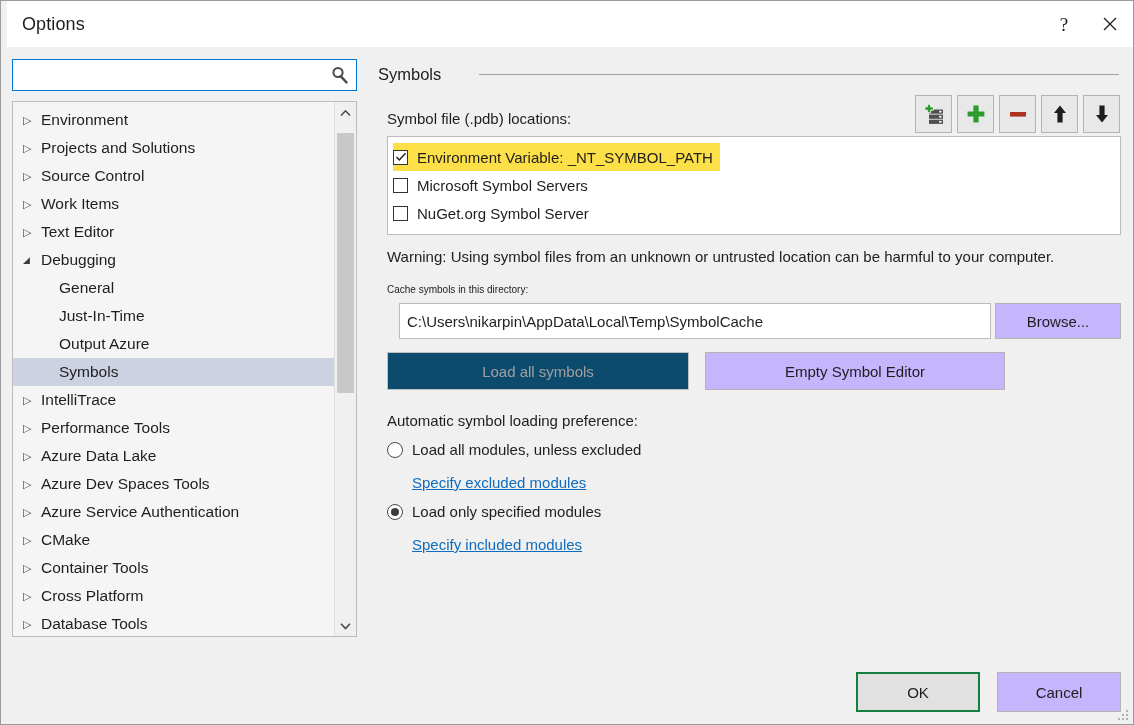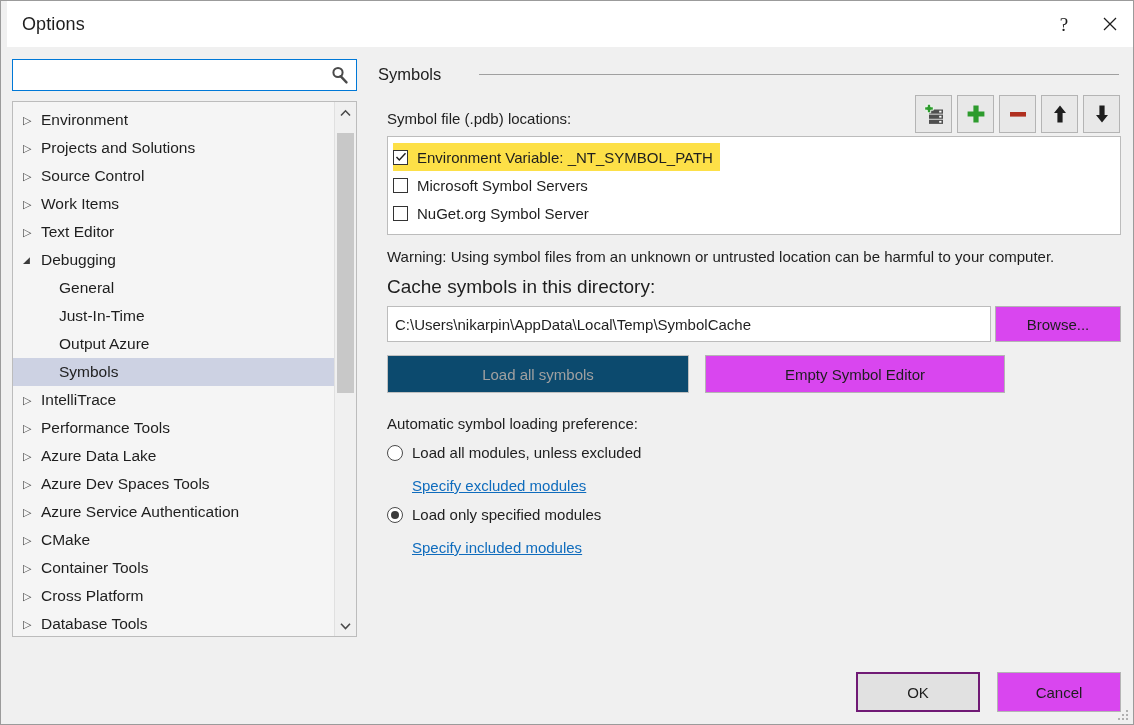--- a/index.html
+++ b/index.html
@@ -279,48 +279,48 @@
 
   .warn-text {
     margin-top: 11px;
     margin-left: 9px;
     width: 700px;
     font-size: 15px;
     line-height: 22px;
     color: #1e1e1e;
   }
   .cache-label {
-    margin-top: 8px;
+    margin-top: 16px;
     margin-left: 9px;
-    font-size: 19px;
+    font-size: 10px;
     color: #1e1e1e;
   }
 
   .path-row {
     margin-top: 8px;
-    margin-left: 9px;
+    margin-left: 21px;
     display: flex;
     align-items: flex-start;
     gap: 4px;
   }
   .path-input {
     flex: 1;
     height: 36px;
     border: 1px solid #bcbcbc;
     background: #ffffff;
     box-sizing: border-box;
     padding: 0 7px;
     font-family: "Liberation Sans", sans-serif;
     font-size: 15px;
     color: #1e1e1e;
     outline: none;
   }
   .btn {
     border: 1px solid #b4b4b4;
-    background: #d946ef;
+    background: #c4b5fd;
     font-family: "Liberation Sans", sans-serif;
     font-size: 15px;
     color: #1e1e1e;
     cursor: default;
     box-sizing: border-box;
     padding: 0;
   }
   .btn.disabled {
     color: #a0a0a0;
     background: #0c4a6e;
@@ -406,21 +406,21 @@
   .footer {
     position: absolute;
     right: 12px;
     bottom: 12px;
     display: flex;
     gap: 17px;
   }
   .ok-btn {
     width: 124px;
     height: 40px;
-    border: 2px solid #701a75;
+    border: 2px solid #15803d;
     background: #e1e1e1;
   }
   .cancel-btn {
     width: 124px;
     height: 40px;
   }
 
   .grip {
     position: absolute;
     right: 3px;

